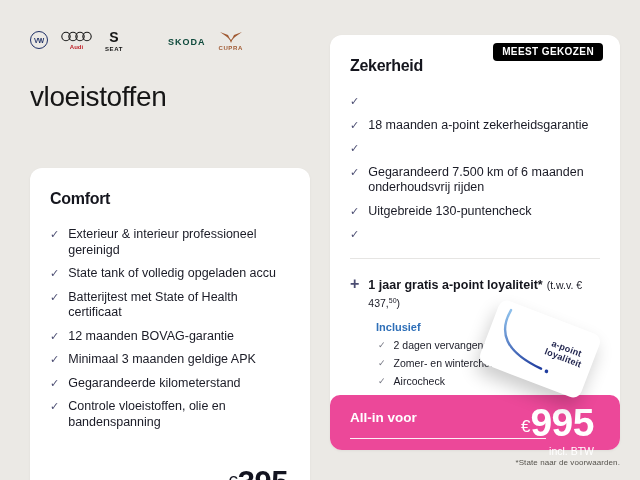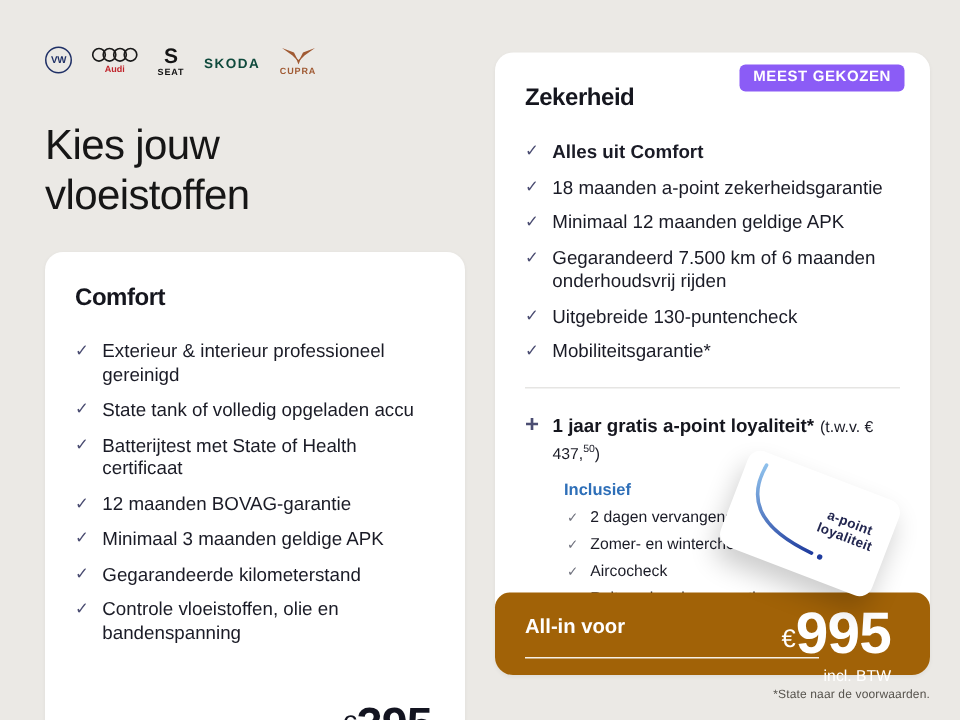--- a/index.html
+++ b/index.html
@@ -17,21 +17,21 @@
   .brand { display:flex; flex-direction:column; align-items:center; }
   .vw-roundel {
     width:18px; height:18px; border:1.6px solid #1F3066; border-radius:50%;
     display:flex; align-items:center; justify-content:center;
     font-size:6.5px; font-weight:bold; color:#1F3066; letter-spacing:-0.3px;
   }
   .brand-sub { font-size:6px; font-weight:bold; letter-spacing:0.6px; margin-top:2px; }
   .audi-sub { color:#C0242B; text-transform:none; letter-spacing:0; }
   .seat-s { font-size:14px; font-weight:bold; color:#141414; line-height:13px; }
   .seat-sub { color:#141414; }
-  .skoda-word { font-size:9px; font-weight:bold; color:#0F4A3C; letter-spacing:1px; margin-top:6px; }
+  .skoda-word { font-size:9px; font-weight:bold; color:#0F4A3C; letter-spacing:1px; margin-top:6px;margin-left:32px; }
   .cupra-sub { color:#A05A33; }
 
   
   .heading {
     position:absolute; left:30px; top:80px;
     font-size:28px; line-height:33px; font-weight:500;
     color:#161616; letter-spacing:-0.4px;
   }
 
   
@@ -53,21 +53,21 @@
   
   .price-block { position:absolute; right:22px; bottom:4px; text-align:right; }
   .price-line { color:#131420; }
   .price-cur { font-size:18px; font-weight:500; vertical-align:4px; }
   .price-num { font-size:31px; font-weight:bold; letter-spacing:-0.5px; }
   .price-note { font-size:10px; color:#2A2B33; margin-top:1px; }
 
   
   .badge {
     position:absolute; top:8px; right:17px;
-    background:#8b5cf6; color:#FFFFFF;
+    background:#000000; color:#FFFFFF;
     font-size:10px; font-weight:bold; letter-spacing:0.4px;
     padding:3px 9px 4px; border-radius:4px;
   }
   .divider { border:none; border-top:1px solid #E6E5E3; margin:15px 0 0; }
   .plus-row { display:flex; gap:9px; margin-top:17px; align-items:baseline; }
   .plus-sign { color:#4B4D72; font-size:16px; font-weight:600; line-height:15px; flex:0 0 auto; }
   .plus-text { font-size:12.5px; line-height:15px; font-weight:bold; color:#15161E; }
   .plus-value { font-size:10.5px; font-weight:normal; color:#1A1B26; margin-left:4px; }
   .plus-value sup { font-size:7px; }
   .inclusief-label { margin:10px 0 5px 26px; font-size:11px; font-weight:bold; color:#2E6FB8; }
@@ -86,21 +86,21 @@
   }
   .loyalty-swoosh { position:absolute; left:4px; top:5px; }
   .loyalty-text {
     position:absolute; right:10px; top:19px; text-align:center;
     font-size:9px; line-height:10px; font-weight:bold; color:#232750; letter-spacing:0.2px;
   }
 
   
   .allin-footer {
     position:absolute; left:0; right:0; bottom:0; height:55px;
-    background:#a16207; border-radius:10px 10px 12px 12px;
+    background:#ec4899; border-radius:10px 10px 12px 12px;
     color:#FFFFFF; z-index:2;
   }
   .allin-label { position:absolute; left:20px; top:15px; font-size:13.5px; font-weight:bold; }
   .allin-line { position:absolute; left:20px; bottom:11px; width:196px; border-top:1.5px solid rgba(255,255,255,0.9); }
   .allin-price { position:absolute; right:26px; top:6px; text-align:right; }
   .allin-cur { font-size:17px; font-weight:500; vertical-align:4px; }
   .allin-num { font-size:39px; font-weight:bold; letter-spacing:-0.5px; }
   .allin-note { font-size:10.5px; margin-top:0; }
 
   .disclaimer {
@@ -135,21 +135,20 @@
     <svg width="24" height="12" viewBox="0 0 24 12">
       <path d="M1,1 L9,4 L12,10 L8,6 Z" fill="#A05A33"></path>
       <path d="M23,1 L15,4 L12,10 L16,6 Z" fill="#A05A33"></path>
       <path d="M10,7 L12,12 L14,7 L12,9 Z" fill="#A05A33"></path>
     </svg>
     <span class="brand-sub cupra-sub">CUPRA</span>
   </div>
 </div>
 
 <div class="heading">
-  <div>Kies jouw</div>
   <div>vloeistoffen</div>
 </div>
 
 <div class="card card-comfort">
   <div class="card-title">Comfort</div>
   <ul class="checklist">
     <li>
         <span class="chk">✓</span>
         <span class="txt">Exterieur &amp; interieur professioneel gereinigd</span>
       </li>
@@ -185,41 +184,38 @@
     <div class="price-note">incl. BTW</div>
   </div>
 </div>
 
 <div class="card card-zekerheid">
   <div class="badge">MEEST GEKOZEN</div>
   <div class="card-title">Zekerheid</div>
   <ul class="checklist">
     <li class="bold">
         <span class="chk">✓</span>
-        <span class="txt">Alles uit Comfort</span>
       </li>
     <li>
         <span class="chk">✓</span>
         <span class="txt">18 maanden a-point zekerheidsgarantie</span>
       </li>
     <li>
         <span class="chk">✓</span>
-        <span class="txt">Minimaal 12 maanden geldige APK</span>
       </li>
     <li>
         <span class="chk">✓</span>
         <span class="txt">Gegarandeerd 7.500 km of 6 maanden onderhoudsvrij rijden</span>
       </li>
     <li>
         <span class="chk">✓</span>
         <span class="txt">Uitgebreide 130-puntencheck</span>
       </li>
     <li>
         <span class="chk">✓</span>
-        <span class="txt">Mobiliteitsgarantie*</span>
       </li>
   </ul>
 
   <hr class="divider">
 
   <div class="plus-row">
     <span class="plus-sign">+</span>
     <span class="plus-text">
       <span>1 jaar gratis a-point loyaliteit*</span><span class="plus-value"><span>(t.w.v. € 437,</span><sup>50</sup><span>)</span></span>
     </span>

